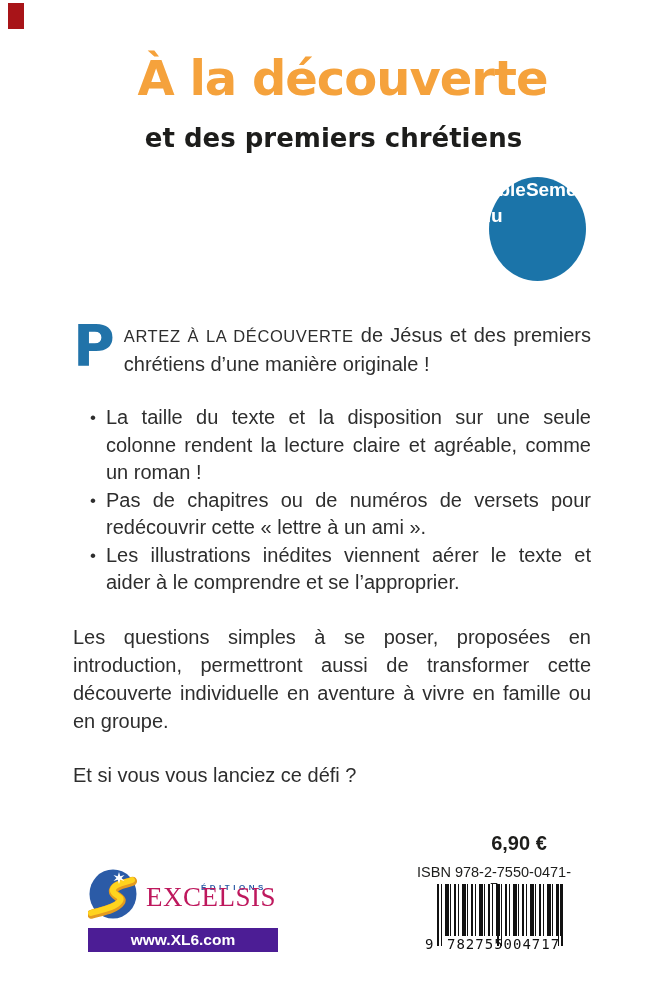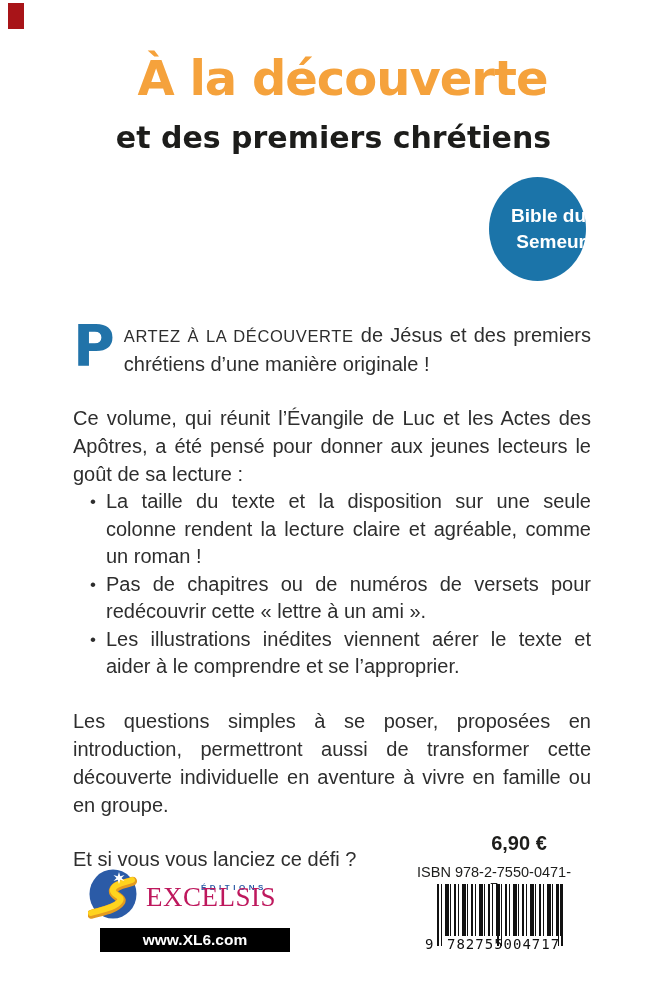--- a/index.html
+++ b/index.html
@@ -6,25 +6,25 @@
   .page{position:relative;width:667px;height:1000px;background:#ffffff;overflow:hidden;
         font-family:"Liberation Sans",sans-serif;color:#2e2e2e;}
 
   
   .spine-mark{position:absolute;left:8px;top:3px;width:16px;height:26px;background:#a81418;}
 
   
   .title-block{position:absolute;left:0;top:46px;width:667px;text-align:center;
                font-family:"DejaVu Sans",sans-serif;font-weight:bold;}
   .title-line{font-size:48px;line-height:64px;color:#f5a23c;letter-spacing:-1px;margin-left:18px;}
-  .subtitle{margin-top:13px;font-size:30px;line-height:30px;color:#1d1d1b;letter-spacing:0;}
+  .subtitle{margin-top:13px;font-size:26px;line-height:30px;color:#1d1d1b;letter-spacing:0;}
 
   .badge{position:absolute;left:489px;top:177px;width:97px;height:104px;border-radius:50%;
-         background:#1b74a9;color:#ffffff;display:flex;flex-direction:column;
-         align-items:flex-end;justify-content:center;font-weight:bold;font-size:19px;line-height:26px;}
+         background:#1b74a9;color:#ffffff;display:flex;flex-direction:row;
+         align-items:flex-start;justify-content:center;font-weight:bold;font-size:19px;line-height:26px;}
 
   
   .body-copy{position:absolute;left:73px;top:321px;width:518px;font-size:20px;line-height:28px;}
   .body-copy p{margin:0 0 26px 0;text-align:justify;}
   .dropcap{float:left;font-family:"DejaVu Sans",sans-serif;font-weight:bold;color:#2173a9;
            font-size:57px;line-height:45px;padding-top:3px;margin-right:9px;}
   .smallcaps{font-size:16.5px;letter-spacing:0.6px;}
   .body-copy ul{margin:0 0 26px 0;padding:0;}
   .body-copy li{list-style:none;position:relative;padding-left:33px;text-align:justify;line-height:27.5px;}
   .body-copy li::before{content:"\2022";position:absolute;left:17px;top:0;font-size:17px;}
@@ -48,21 +48,21 @@
   .guard{position:absolute;top:0;height:62px;width:5px;
     background:linear-gradient(90deg,#111 0 1.5px,transparent 1.5px 3.5px,#111 3.5px 5px);}
   .guard.g-left{left:0;} .guard.g-center{left:60px;} .guard.g-right{right:0;}
 
   .publisher{position:absolute;left:88px;top:868px;width:190px;height:84px;}
   .publisher .oval{position:absolute;left:0;top:0;}
   .editions-label{position:absolute;left:82px;top:15px;font-size:8px;font-weight:bold;
                   letter-spacing:3.5px;color:#2a5aa5;margin-left:31px;}
   .publisher-name{position:absolute;left:58px;top:14px;font-family:Liberation Serif, serif;
                   font-size:27px;line-height:30px;color:#be185d;letter-spacing:0.5px;}
-  .website-bar{position:absolute;left:12px;top:60px;width:190px;height:24px;background:#000000;
+  .website-bar{position:absolute;left:0;top:60px;width:190px;height:24px;background:#4c1d95;
                color:#ffffff;font-weight:bold;font-size:15.5px;text-align:center;line-height:24px;}
 </style>
 </head>
 <body>
 
 <div class="page">
 
   <div class="spine-mark"></div>
 
   <div class="title-block">
@@ -70,21 +70,20 @@
     <div class="subtitle">et des premiers chrétiens</div>
   </div>
 
   <div class="badge">
     <span>Bible du</span>
     <span>Semeur</span>
   </div>
 
   <div class="body-copy">
     <p><span class="dropcap">P</span><span class="smallcaps">ARTEZ À LA DÉCOUVERTE</span><span> de Jésus et des premiers chrétiens d’une manière originale&nbsp;!</span></p>
-    <p style="margin-bottom:0;">Ce volume, qui réunit l’Évangile de Luc et les Actes des Apôtres, a été pensé pour donner aux jeunes lecteurs le goût de sa lec­ture&nbsp;:</p>
     <ul>
       <li>La taille du texte et la disposition sur une seule colonne rendent la lecture claire et agréable, comme un roman&nbsp;!</li>
       <li>Pas de chapitres ou de numéros de versets pour redécou­vrir cette «&nbsp;lettre à un ami&nbsp;».</li>
       <li>Les illustrations inédites viennent aérer le texte et aider à le comprendre et se l’approprier.</li>
     </ul>
     <p>Les questions simples à se poser, proposées en introduction, permettront aussi de transformer cette découverte indivi­duelle en aventure à vivre en famille ou en groupe.</p>
     <p>Et si vous vous lanciez ce défi&nbsp;?</p>
   </div>
 
   <div class="price">6,90&nbsp;€</div>

